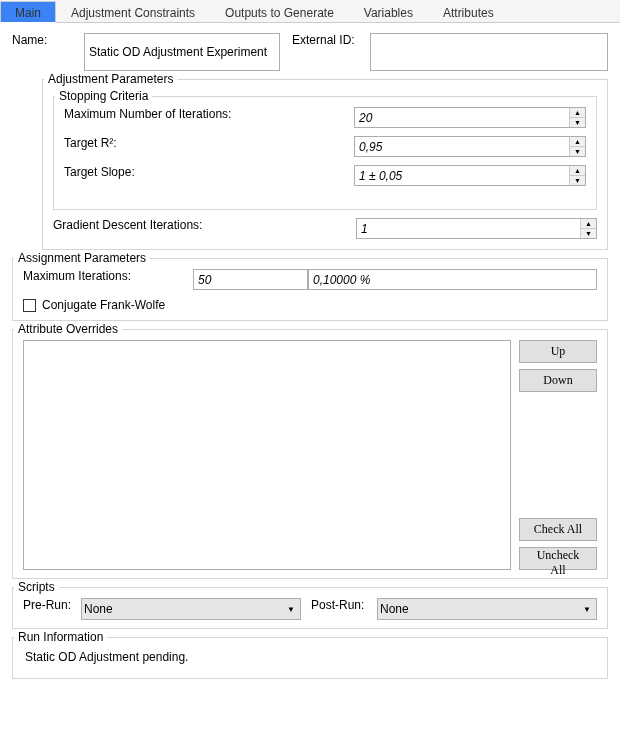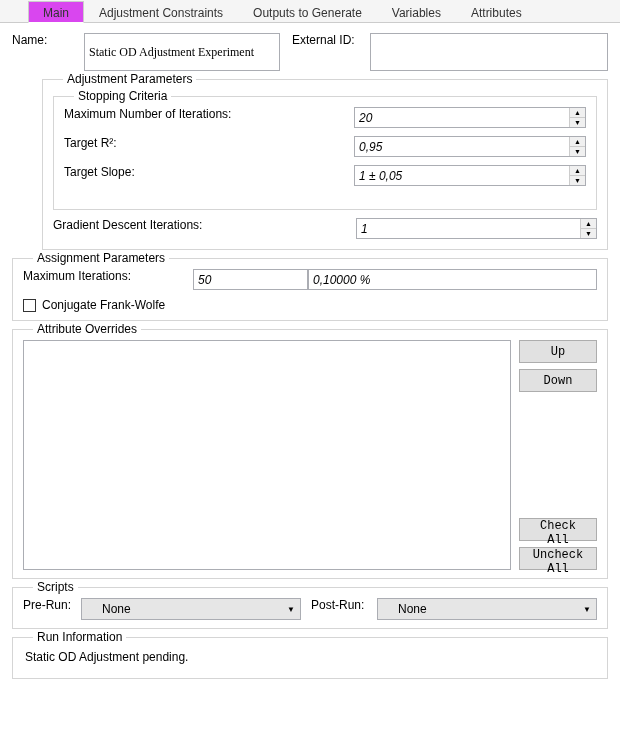--- a/index.html
+++ b/index.html
@@ -22,51 +22,50 @@
   .tab {
     padding: 4px 14px;
     border: 1px solid transparent;
     border-bottom: none;
     cursor: pointer;
     position: relative;
     top: 1px;
     color: #333;
   }
   .tab.active {
-    background: #d946ef;
+    background: #3b82f6;
     border-color: #ccc;
     border-bottom: 1px solid #fff;
-    margin-left: 28px;
   }
   .panel {
     padding: 10px 12px;
   }
   .row {
     display: flex;
     margin-bottom: 8px;
   }
   .lbl { flex: 0 0 auto; }
   .tbox {
     border: 1px solid #abadb3;
     height: 21px;
     padding: 18px 4px;
-    font-family: Liberation Serif, serif;
+    font-family: Liberation Sans, sans-serif;
     font-size: 12px;
     background: #fff;
   }
   .fieldset {
     border: 1px solid #d5d5d5;
     margin: 6px 0 8px 0;
     padding: 10px 10px 8px 10px;
     position: relative;
   }
   .fieldset > .legend {
     position: absolute;
     top: -8px;
-    left: 20px;
+    left: 1px;
     background: #fff;
     padding: 0 4px;
     font-size: 12px;
   }
   .spin {
     display: flex;
     border: 1px solid #abadb3;
     height: 21px;
     background: #fff;
   }
@@ -94,21 +93,21 @@
     font-size: 7px;
     background: #f0f0f0;
     cursor: pointer;
     line-height: 1;
   }
   .spin .btns div:first-child { border-bottom: 1px solid #ccc; }
   .btn {
     background: #e1e1e1;
     border: 1px solid #adadad;
     height: 23px;
-    font-family: Liberation Mono, monospace;
+    font-family: Liberation Serif, serif;
     font-size: 12px;
     cursor: pointer;
     padding: 0 8px;
   }
   .cb { display: flex; align-items: center; gap: 6px; }
   .cb .box {
     width: 13px; height: 13px;
     border: 1px solid #333;
     background: #fff;
   }
@@ -119,21 +118,21 @@
     height: 230px;
   }
   .combo {
     display: flex;
     border: 1px solid #abadb3;
     height: 22px;
     background: #e6e6e6;
   }
   .combo span {
     flex: 1;
-    padding: 3px 20px;
+    padding: 3px 2px;
   }
   .combo .arrow {
     width: 18px;
     display: flex;
     align-items: center;
     justify-content: center;
     font-size: 8px;
   }
 </style>
 </head>

